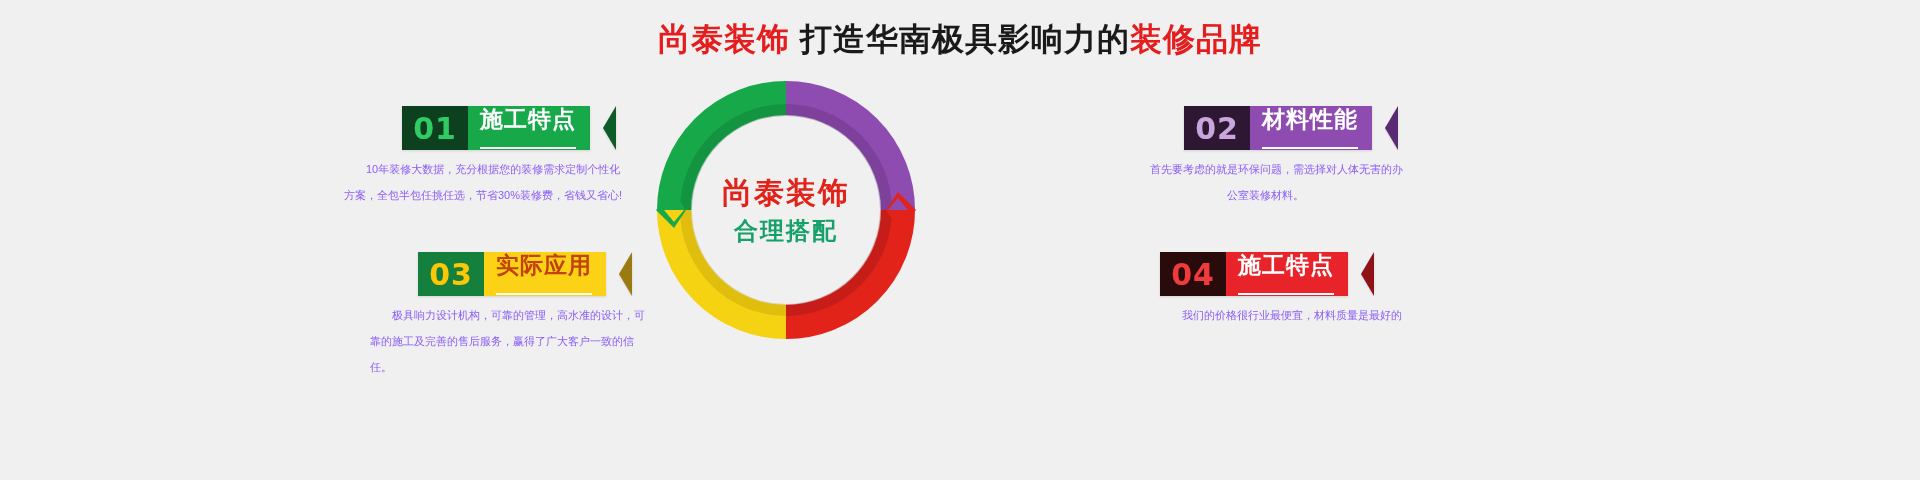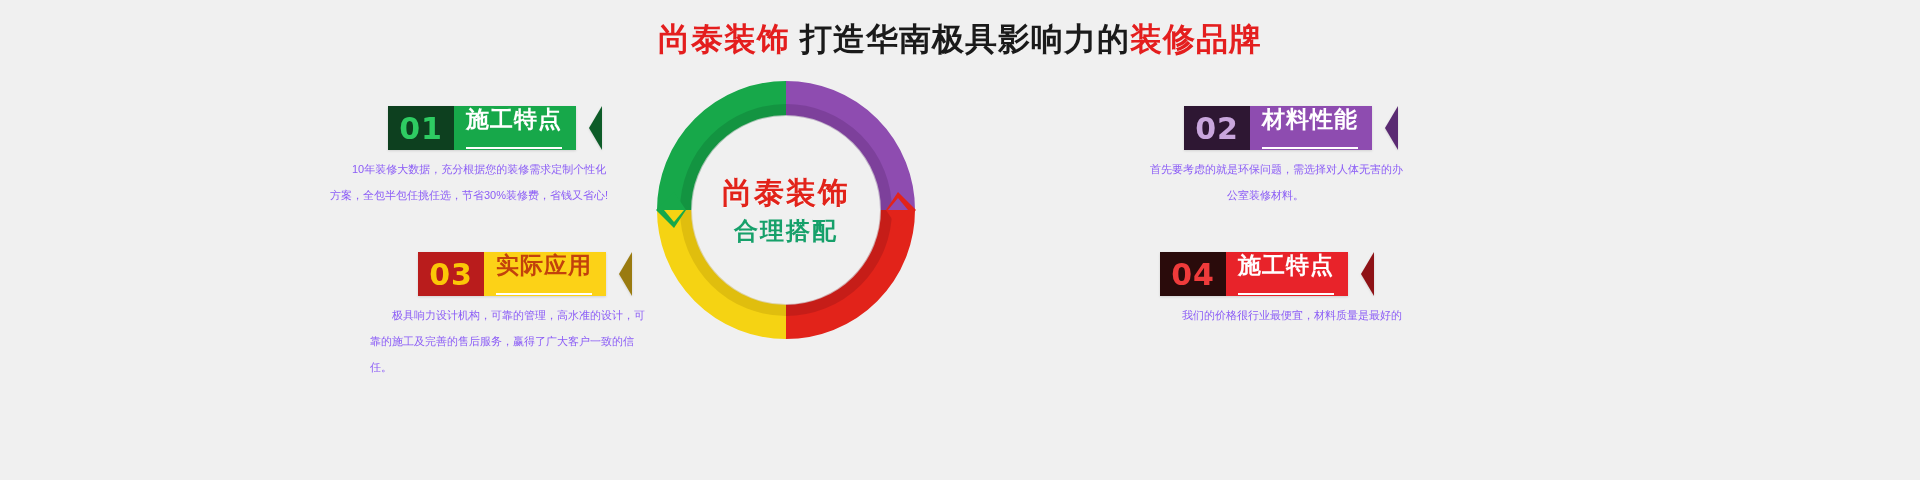--- a/index.html
+++ b/index.html
@@ -103,31 +103,31 @@
 
   
   .c-green .num{background:#0d401f;color:#2ecc62;}
   .c-green .lbl{background:#17a84a;}
   .c-green .fold:after{border-right:13px solid #0d5c28;}
 
   .c-purple .num{background:#2e1733;color:#c9a6dd;}
   .c-purple .lbl{background:#8e4cb0;}
   .c-purple .fold:after{border-right:13px solid #5a2a72;}
 
-  .c-yellow .num{background:#b91c1c;color:#fbc707;}
+  .c-yellow .num{background:#15803d;color:#fbc707;}
   .c-yellow .lbl{background:#fcd217;color:#c2410c;}
   .c-yellow .lbl .u{border-bottom-color:#ffffff;}
   .c-yellow .fold:after{border-right:13px solid #9a7b10;}
 
   .c-red .num{background:#2a0b0b;color:#ef3b3b;}
   .c-red .lbl{background:#e8232a;}
   .c-red .fold:after{border-right:13px solid #8e1216;}
 
   
-  #f1{left:330px;top:106px;width:300px;text-align:left;}
+  #f1{left:344px;top:106px;width:300px;text-align:left;}
   #f1 .banner{margin-left:58px;}
   #f2{left:1128px;top:106px;width:300px;text-align:center;}
   #f3{left:370px;top:252px;width:300px;text-align:left;}
   #f3 .banner{margin-left:48px;}
   #f4{left:1160px;top:252px;width:300px;text-align:left;}
 
   #f1 .desc{width:285px;}
   #f2 .desc{width:275px;}
   #f3 .desc{width:285px;}
   #f4 .desc{width:275px;}

